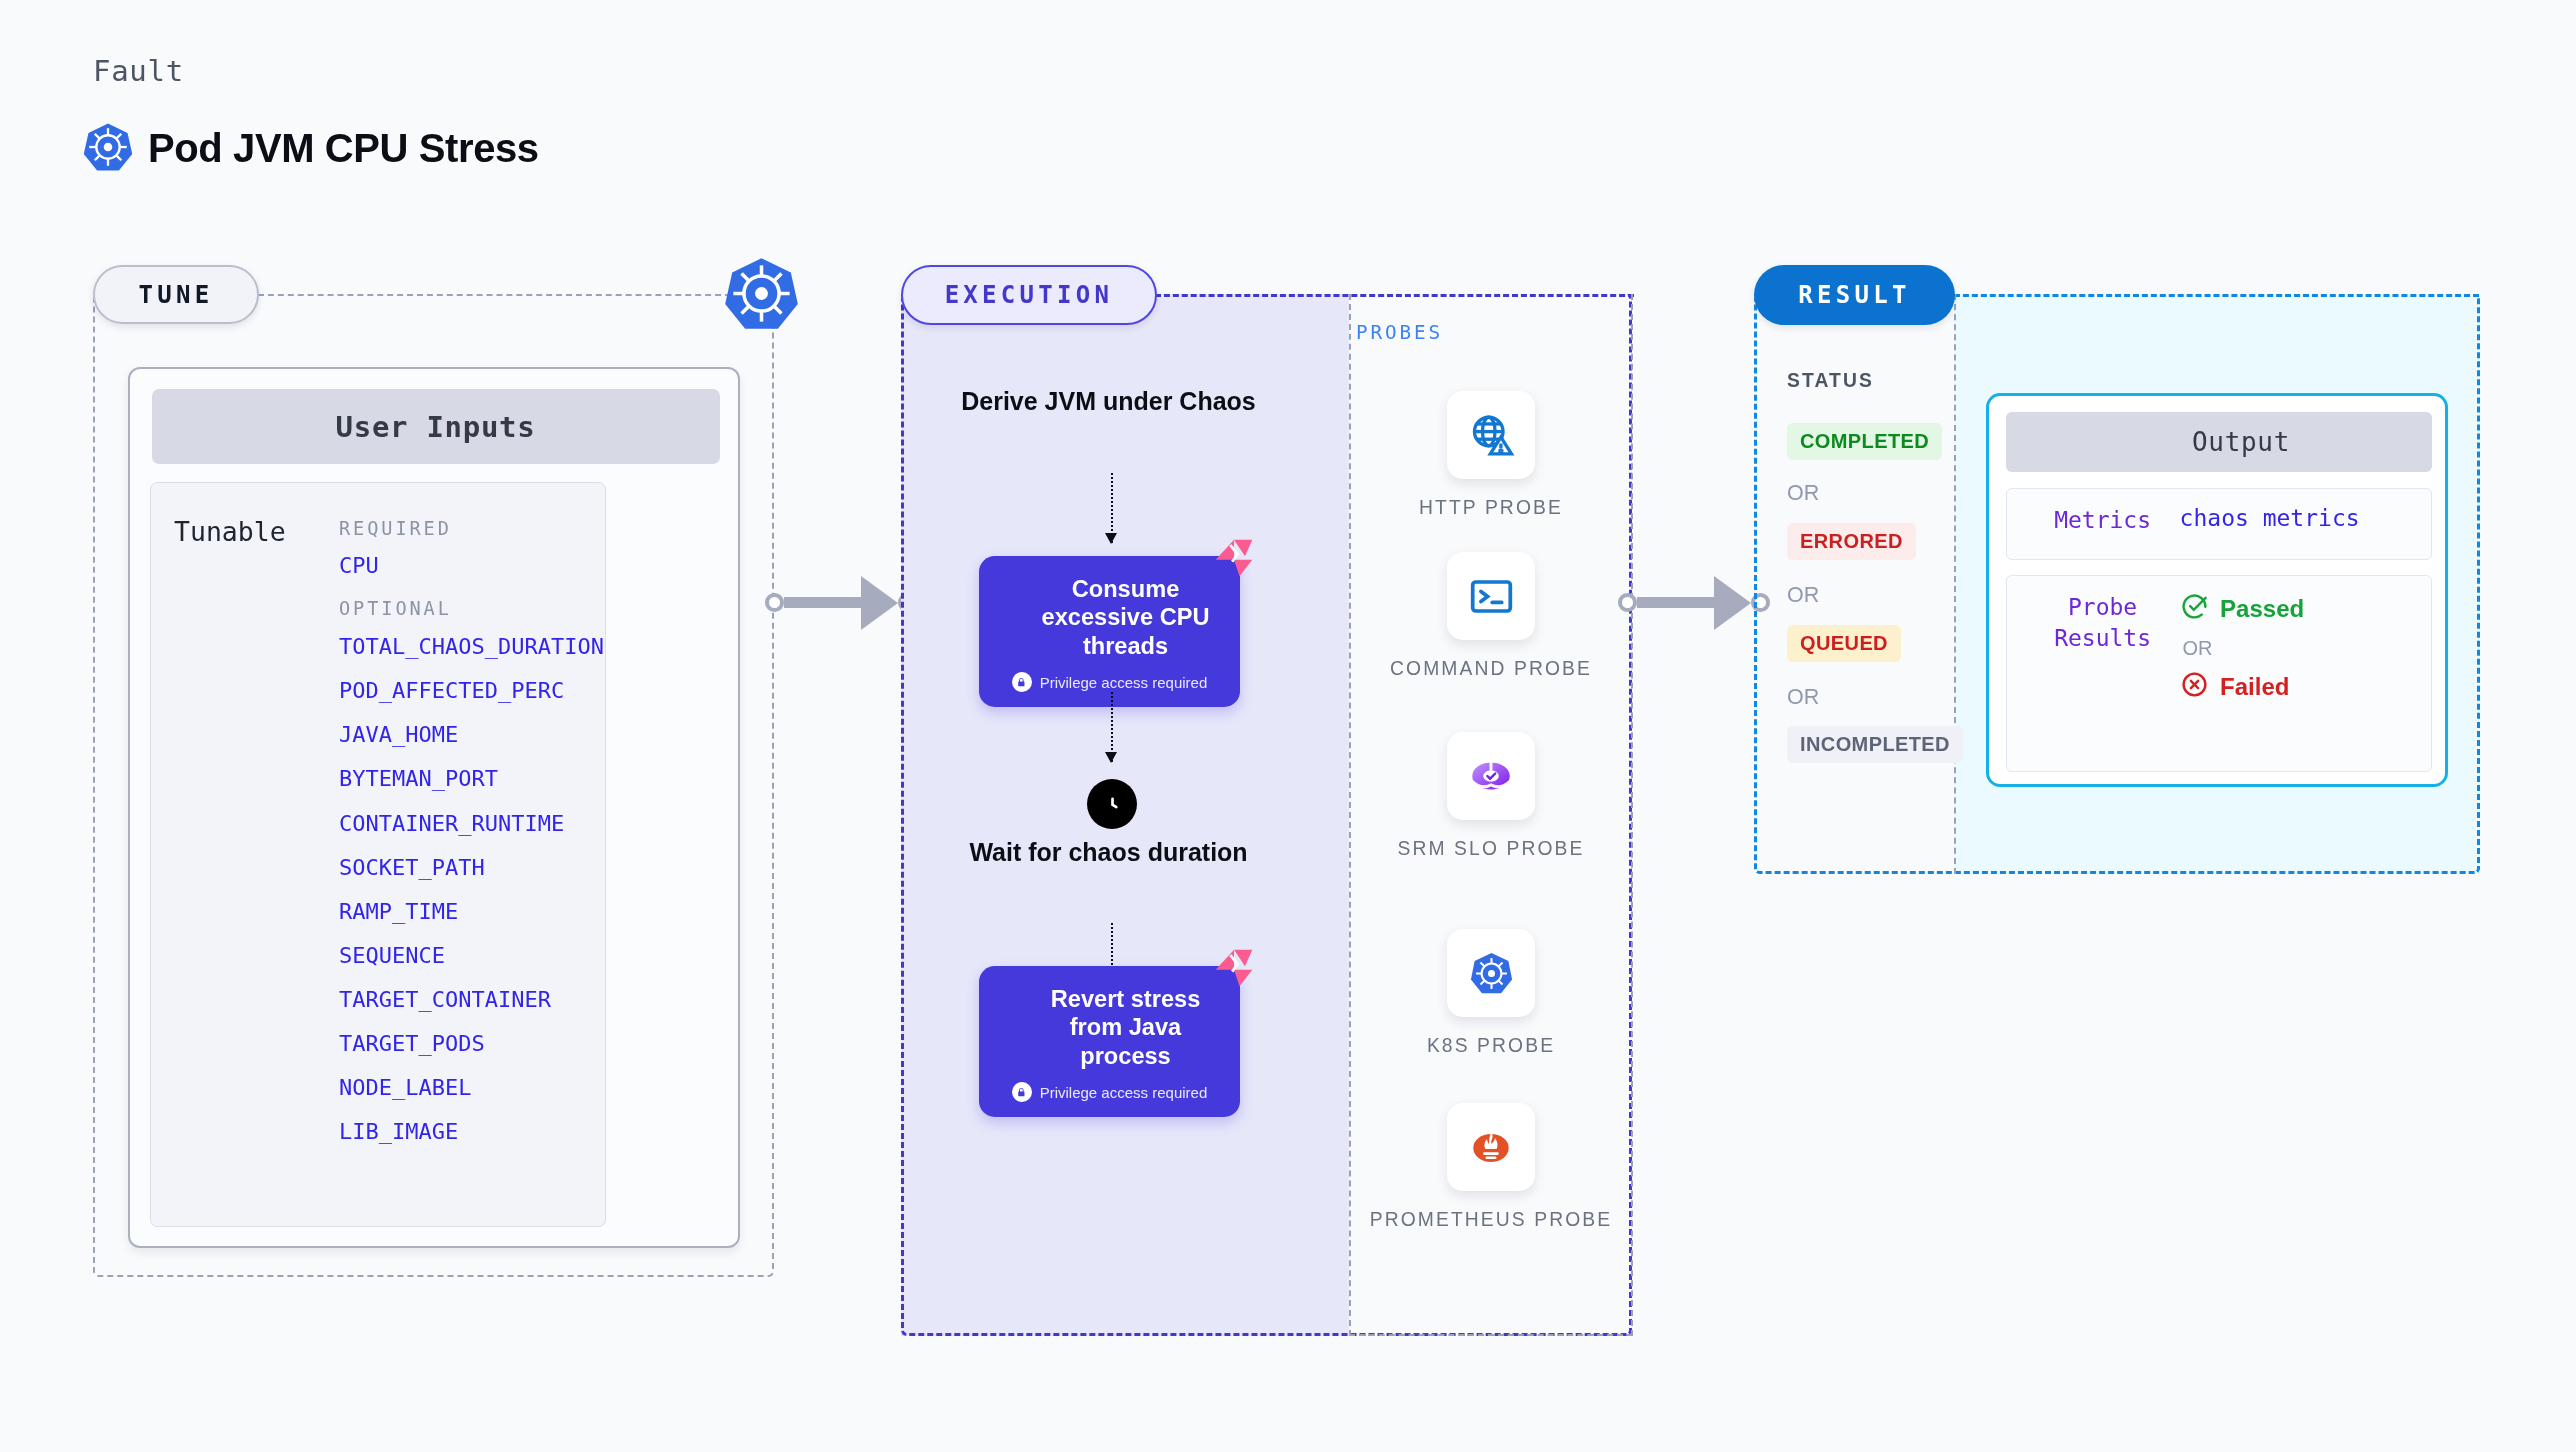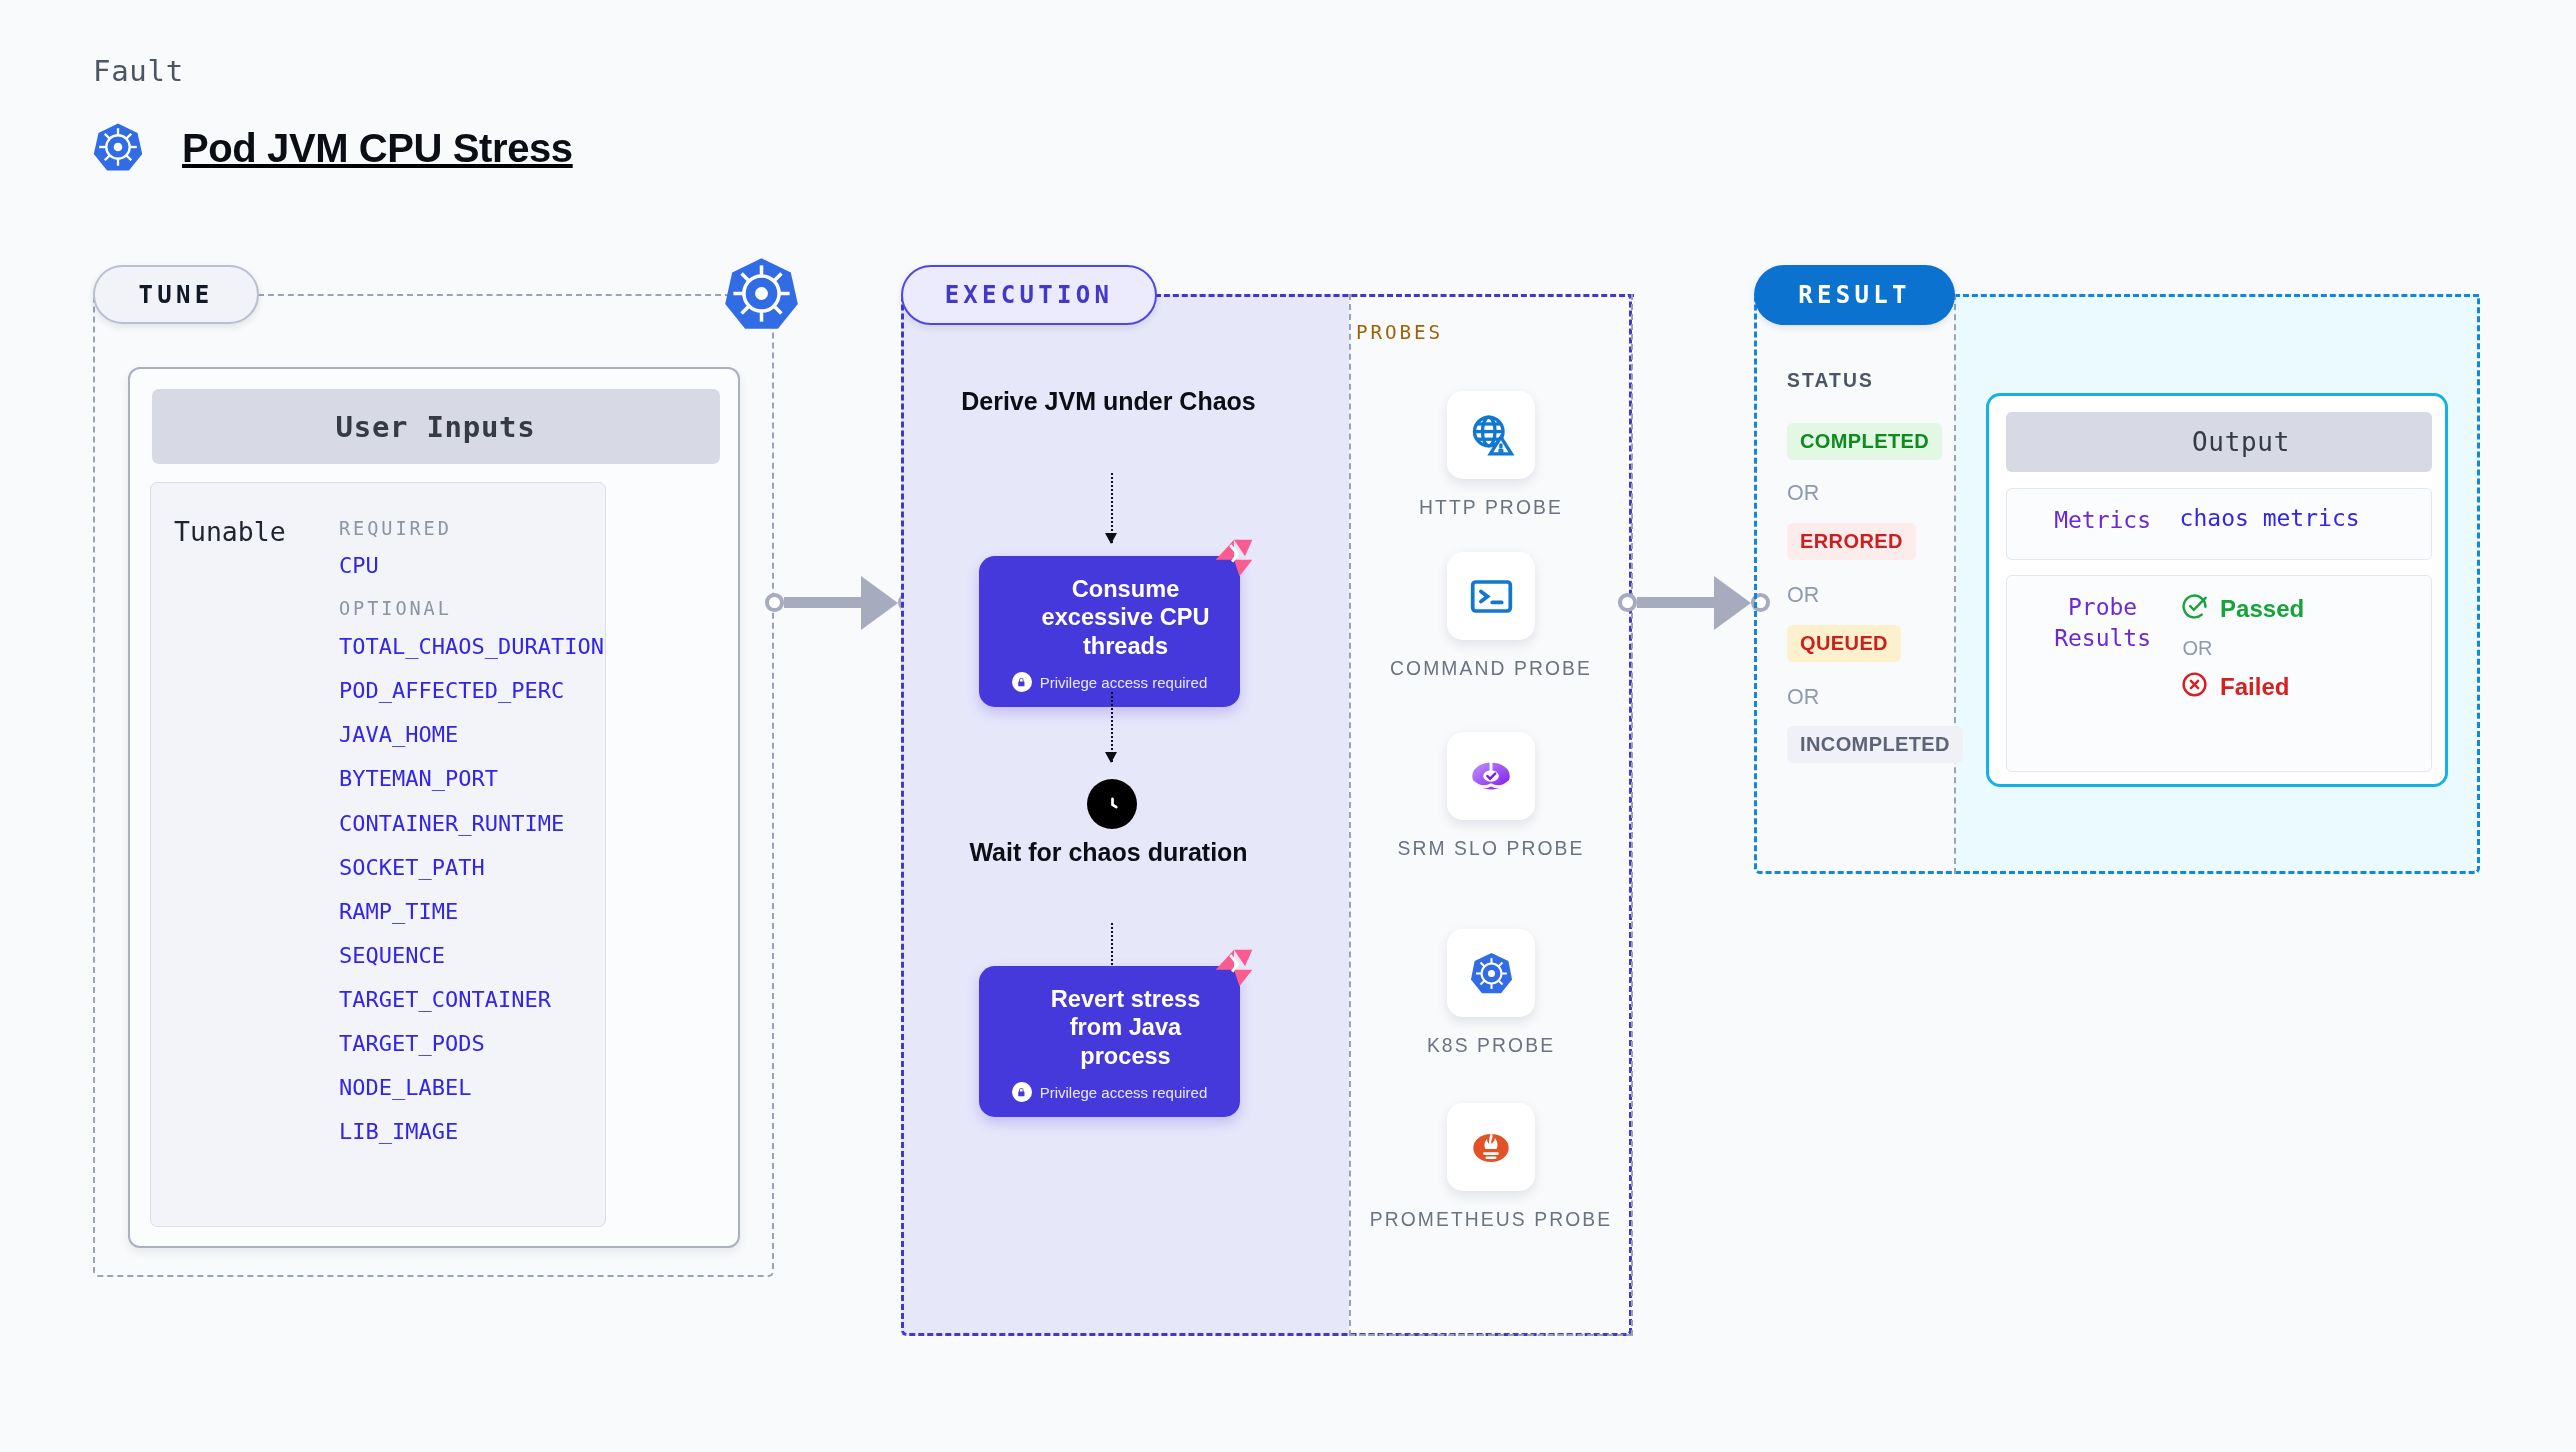--- a/index.html
+++ b/index.html
@@ -10,21 +10,21 @@
     overflow: hidden;
   }
   #root { position: relative; width: 2576px; height: 1452px; }
 
   
   .hdr-kicker {
     position: absolute; left: 93px; top: 54px;
     font-family: "DejaVu Sans Mono", monospace;
     font-size: 29px; color: #4b5563; letter-spacing: 0.7px;
   }
-  .hdr-row { position: absolute; left: 93px; top: 122px; display: flex; align-items: center; gap: 39px; text-decoration: underline; }
+  .hdr-row { position: absolute; left: 83px; top: 122px; display: flex; align-items: center; gap: 15px; }
   .hdr-title { font-size: 40px; font-weight: 700; color: #0b0e14; letter-spacing: -0.4px; }
 
   
   .pill {
     position: absolute; display: flex; align-items: center; justify-content: center;
     border-radius: 716px; font-family: "DejaVu Sans Mono", monospace;
     font-weight: 700; letter-spacing: 4.3px; font-size: 24px;
     box-shadow: 0 2.9px 7.2px rgba(15,23,42,.10);
     z-index: 6;
   }
@@ -89,21 +89,21 @@
     background: #e7e7fa;
   }
   .probes-dashed {
     position: absolute; left: 1349px; top: 294px; width: 284px; height: 1042px;
     border-left: 2.1px dashed #9aa3b5; border-right: 2.1px dashed #9aa3b5;
     border-bottom: 2.1px dashed #9aa3b5;
   }
   .probes-label {
     position: absolute; left: 1356px; top: 321px;
     font-family: "DejaVu Sans Mono", monospace; font-size: 19.3px;
-    color: #a16207; letter-spacing: 2.9px;
+    color: #3b82f6; letter-spacing: 2.9px;
   }
 
   .step-text {
     position: absolute; text-align: center; font-size: 25px; font-weight: 700;
     color: #0b0e14; line-height: 1.25; width: 301px;
   }
   .purple-box {
     position: absolute; width: 261px; border-radius: 15.8px; background: #4639db;
     color: #fff; text-align: center; padding: 18.6px 13px 14.3px;
     box-shadow: 0 5.7px 13px rgba(70,57,219,.24);

